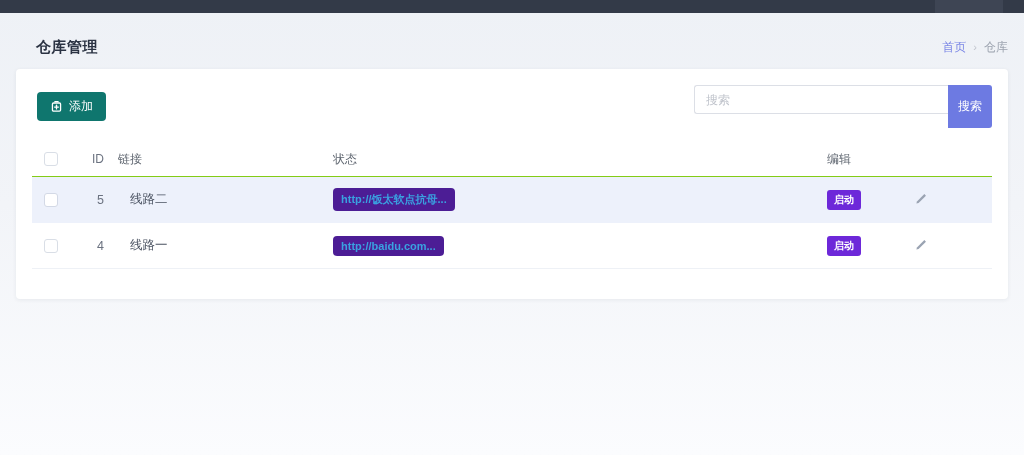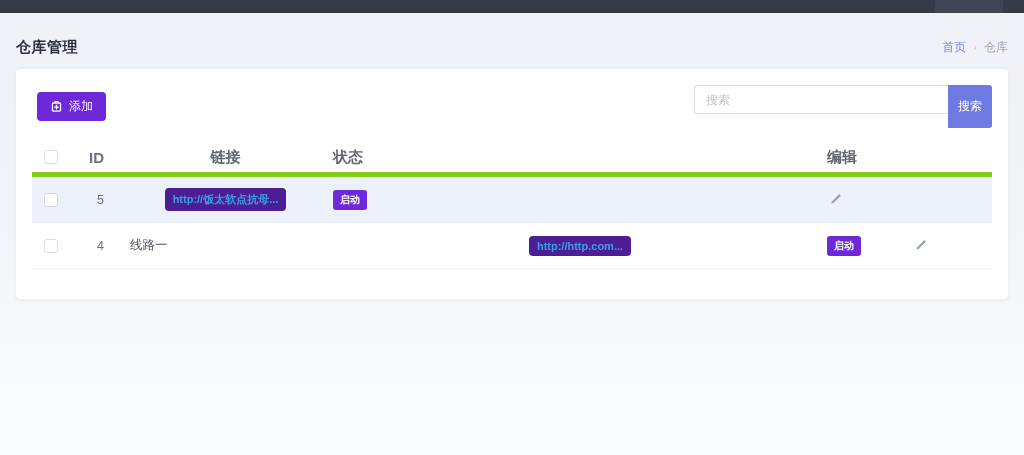--- a/index.html
+++ b/index.html
@@ -18,42 +18,42 @@
   }
   .topbar-seg {
     position: absolute; top: 0; right: 21px;
     width: 68px; height: 13px;
     background: #3e4554;
   }
 
   
   .page-header {
     display: flex; align-items: center; justify-content: space-between;
-    padding: 0 16px; margin-top: 21px; height: 26px;
+    padding: 0 16px; margin-top: 21px; height: 26px; margin-left: 20px;
   }
   .page-title { font-size: 15px; font-weight: bold; color: #2b3343; letter-spacing: .5px; }
   .breadcrumb { font-size: 12px; display: flex; align-items: center; gap: 7px; }
   .breadcrumb a { color: #7b87e6; text-decoration: none; cursor: pointer; }
   .breadcrumb .sep { color: #c0c4cc; font-size: 11px; }
   .breadcrumb .current { color: #9ca3af; }
 
   
   .card {
     margin: 9px 16px 0 16px;
     background: #ffffff;
     border-radius: 4px;
     box-shadow: 0 1px 4px rgba(30,40,60,.07);
     padding: 16px 16px 30px 16px;
   }
 
   
   .toolbar { display: flex; align-items: center; justify-content: space-between; margin-bottom: 14px; }
   .btn-add {
     display: inline-flex; align-items: center; gap: 6px;
-    background: #6d28d9; color: #ffffff;
+    background: #0f766e; color: #ffffff;
     border: none; border-radius: 4px;
     height: 29px; padding: 0 13px; margin-left: 5px;
     font-size: 12px; font-family: inherit; cursor: pointer;
   }
   .btn-add svg { display: block; }
   .search-group { display: flex; align-items: stretch; height: 43px; }
   .search-input {
     width: 254px; height: 29px;
     border: 1px solid #dcdfe6; border-right: none;
     border-radius: 3px 0 0 3px;
@@ -67,27 +67,27 @@
     width: 44px; font-size: 12px; font-family: inherit; cursor: pointer;
   }
 
   
   .tbl { width: 100%; }
   .trow {
     display: grid;
     grid-template-columns: 38px 48px 215px 494px 85px 75px;
     align-items: center;
   }
-  .thead { height: 35px; border-bottom: 5px solid #84cc16; color: #5f6670; font-weight: bold; font-size: 15px; }
+  .thead { height: 35px; border-bottom: 1px solid #84cc16; color: #5f6670; font-weight: normal; font-size: 12px; }
   .tbody-row { height: 46px; font-size: 12.5px; border-bottom: 1px solid #eef1f6; }
   .tbody-row.striped { background: #edf1fb; border-bottom-color: #edf1fb; }
   .cell-check { display: flex; justify-content: center; }
   .cell-id { text-align: right; padding-right: 14px; color: #6b7280; }
   .cell-name { text-align: left; padding-left: 12px; color: #4a5261; }
-  .cell-link { text-align: center; }
+  .cell-link { text-align: left; }
   .cell-status { text-align: left; }
   .cell-edit { text-align: left; }
 
   .checkbox {
     width: 14px; height: 14px;
     border: 1px solid #d9dee6; border-radius: 3px;
     background: #ffffff; cursor: pointer;
   }
   .striped .checkbox { border-color: #d3d9e6; }
 
@@ -156,40 +156,41 @@
       <div class="cell-link">链接</div>
       <div class="cell-status">状态</div>
       <div class="cell-edit">编辑</div>
     </div>
 
     <div class="trow tbody-row striped">
       <div class="cell-check">
           <div class="checkbox"></div>
         </div>
       <div class="cell-id">5</div>
+      <div class="cell-name">线路二</div>
       <div class="cell-link"><span class="link-badge">http://饭太软点抗母...</span></div>
       <div class="cell-status"><span class="status-badge">启动</span></div>
       <div class="cell-edit">
         <button class="edit-btn">
           <span>
             <svg width="14" height="14" viewBox="0 0 20 20" fill="currentColor">
               <path d="M14.8 2.9l2.3 2.3L6.5 15.8l-3.1.8.8-3.1L14.8 2.9z"></path>
             </svg>
           </span>
         </button>
       </div>
     </div>
 
     <div class="trow tbody-row">
       <div class="cell-check">
           <div class="checkbox"></div>
         </div>
       <div class="cell-id">4</div>
       <div class="cell-name">线路一</div>
-      <div class="cell-link"><span class="link-badge">http://http.com...</span></div>
+      <div class="cell-link"><span class="link-badge">http://baidu.com...</span></div>
       <div class="cell-status"><span class="status-badge">启动</span></div>
       <div class="cell-edit">
         <button class="edit-btn">
           <span>
             <svg width="14" height="14" viewBox="0 0 20 20" fill="currentColor">
               <path d="M14.8 2.9l2.3 2.3L6.5 15.8l-3.1.8.8-3.1L14.8 2.9z"></path>
             </svg>
           </span>
         </button>
       </div>

